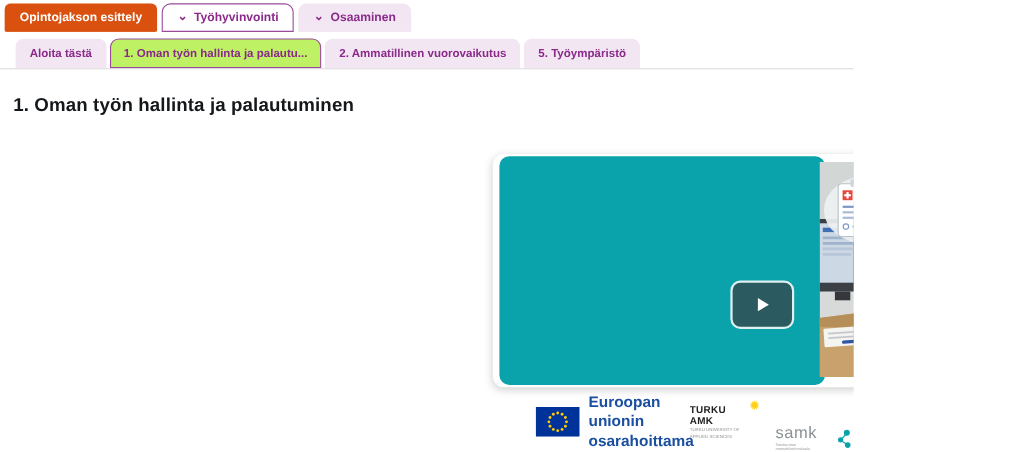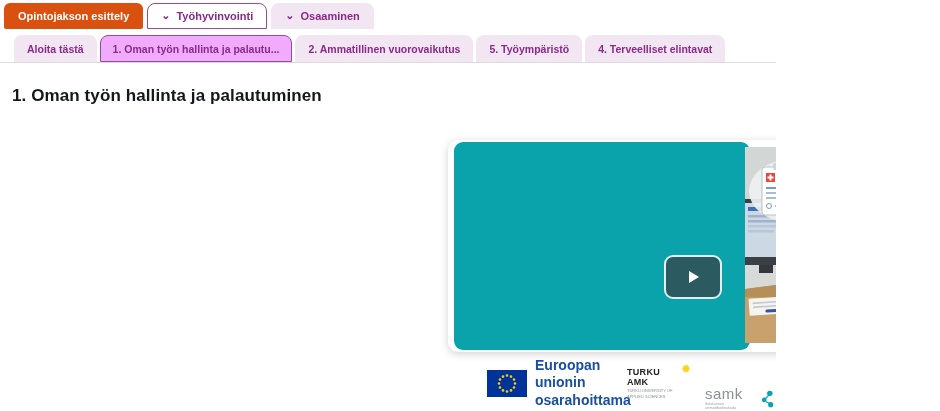--- a/index.html
+++ b/index.html
@@ -13,21 +13,21 @@
           color:#8a2a8a; background:#f3e6f3; border:1px solid transparent; }
   .tab1.active { background:#d9500f; color:#ffffff; border-radius:6px 6px 2px 2px; }
   .tab1.outlined { background:#ffffff; border:1.5px solid #9b4a9b; }
   .chev { font-size:11px; font-weight:bold; line-height:1; transform:translateY(-1px); }
 
   
   .tabs-secondary { position:absolute; top:35px; left:14px; display:flex; gap:3px; align-items:center; }
   .tab2 { display:flex; align-items:center; height:27px; padding:0 12px;
           font-size:10.5px; font-weight:bold; color:#8a2a8a; background:#f3e6f3;
           border-radius:8px 8px 0 0; border:1px solid transparent; cursor:pointer; white-space:nowrap; }
-  .tab2.active { background:#f0abfc; border:1.5px solid #9b4a9b; }
+  .tab2.active { background:#bef264; border:1.5px solid #9b4a9b; }
 
   .divider { position:absolute; top:62px; left:0; width:940px; height:1px; background:#dcdcdc; }
 
   
   .page-heading { position:absolute; top:86px; left:12px; font-size:17px; font-weight:bold; color:#15181b; letter-spacing:.1px; }
 
   
   .card { position:absolute; left:448px; top:140px; width:480px; height:212px; background:#ffffff;
           border-radius:10px; box-shadow:0 2px 8px rgba(0,0,0,.18); }
   .corner-fold { position:absolute; right:4px; top:2px; width:0; height:0;
@@ -85,23 +85,20 @@
     </div>
     <div class="tab2 active">
       <span>1. Oman työn hallinta ja palautu...</span>
     </div>
     <div class="tab2">
       <span>2. Ammatillinen vuorovaikutus</span>
     </div>
     <div class="tab2">
       <span>5. Työympäristö</span>
     </div>
-    <div class="tab2">
-      <span>4. Terveelliset elintavat</span>
-    </div>
   </div>
 
   <div class="divider"></div>
 
   <h1 class="page-heading">1. Oman työn hallinta ja palautuminen</h1>
 
   <div class="card">
     <div class="corner-fold"></div>
 
     <div class="quote-box">

